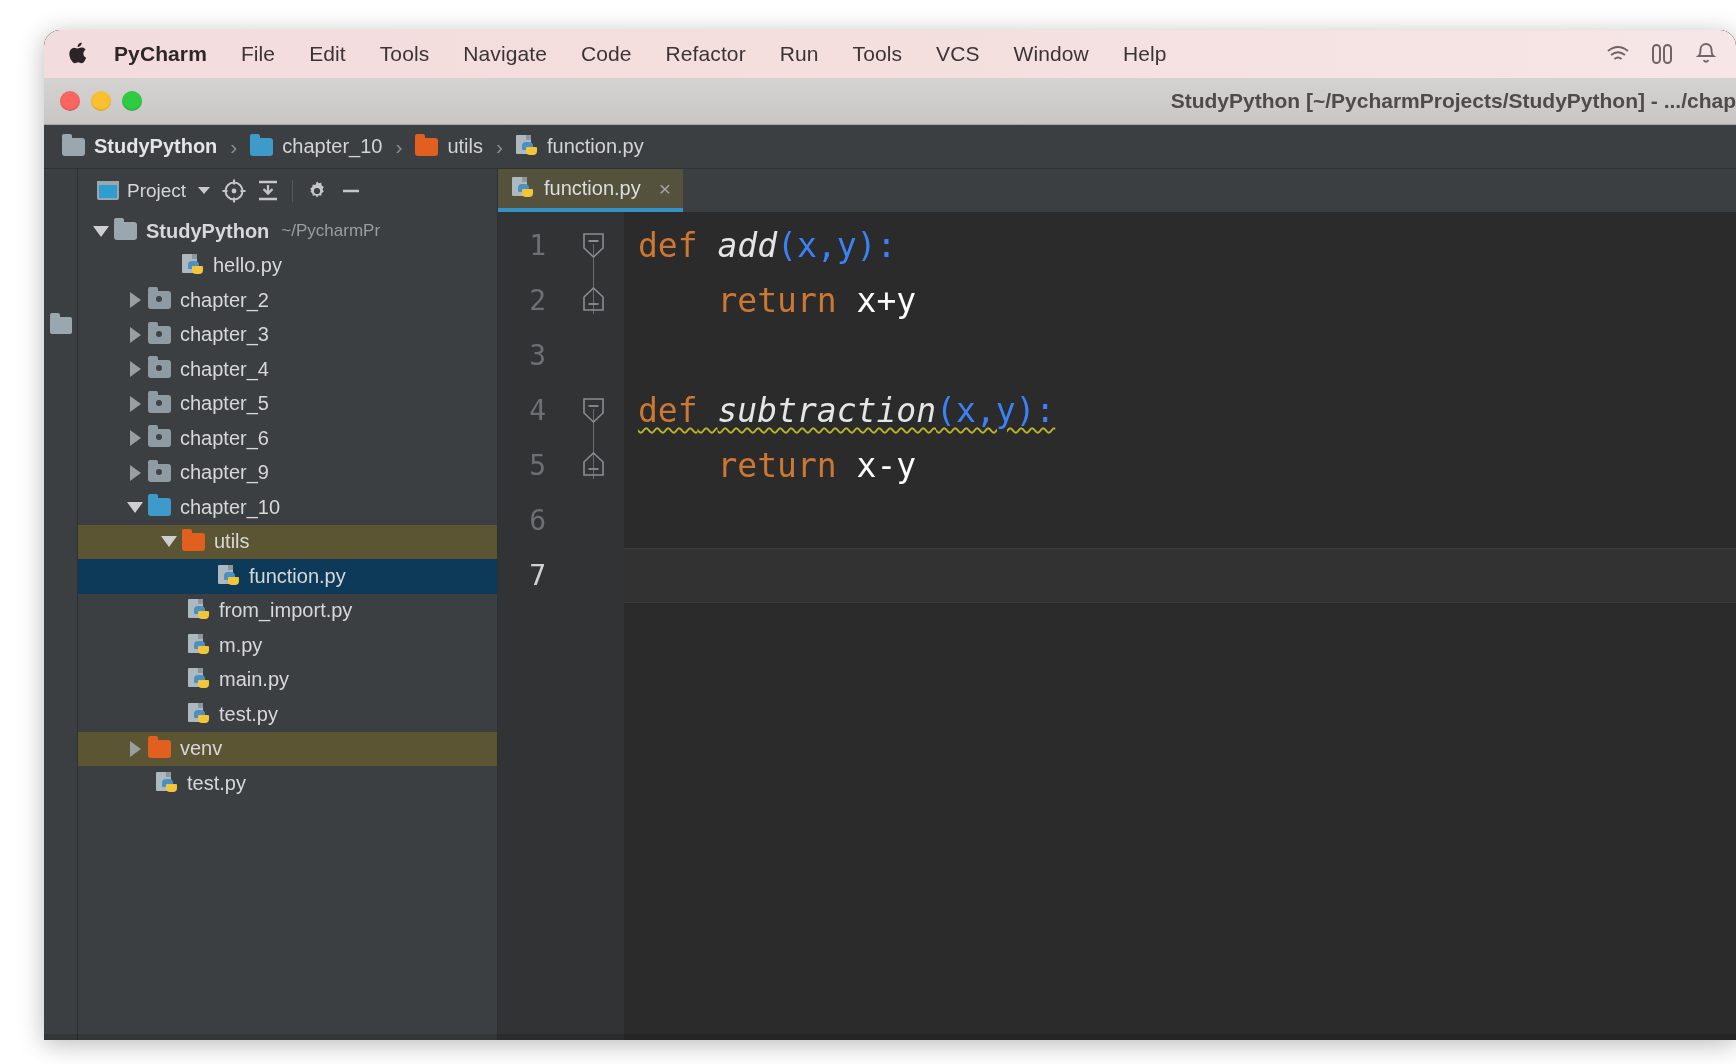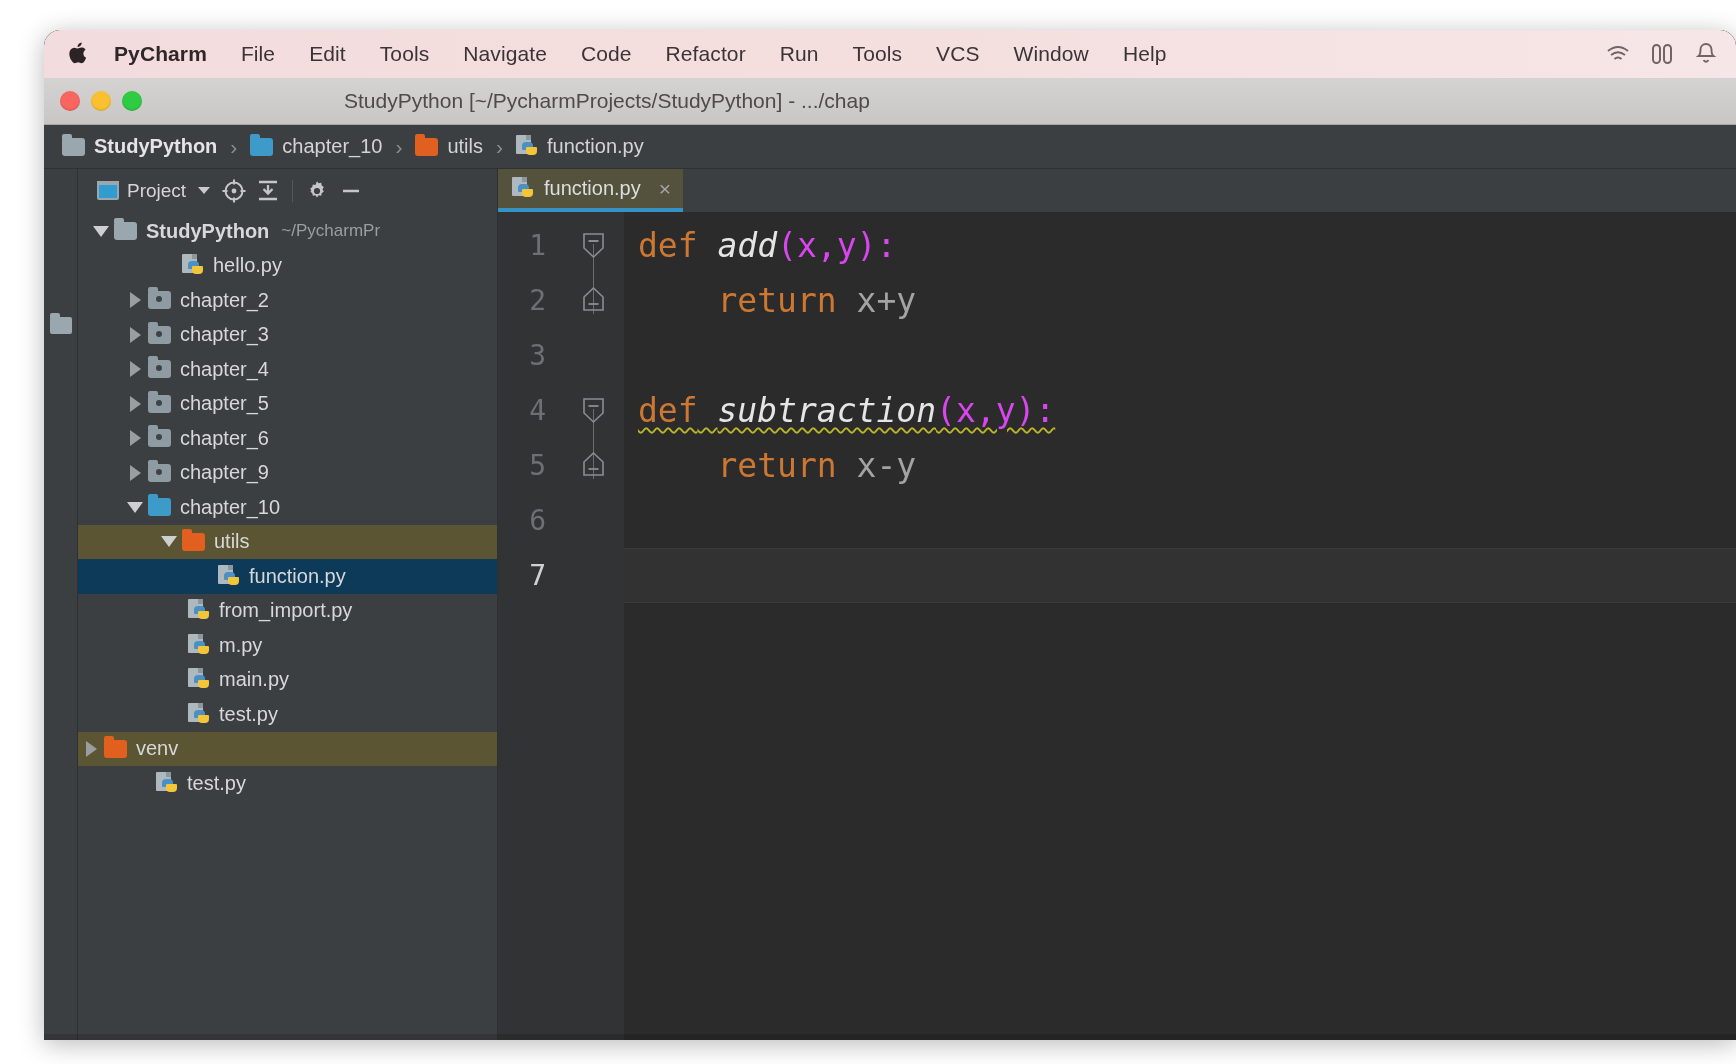--- a/index.html
+++ b/index.html
@@ -70,26 +70,27 @@
   .traffic {
     display: flex; gap: 11px; padding-left: 16px; align-items: center;
   }
   .dot { width: 20px; height: 20px; border-radius: 50%; }
   .dot.red    { background: #f9655f; box-shadow: inset 0 -1px 2px rgba(0,0,0,.16); }
   .dot.yellow { background: #fbc02f; box-shadow: inset 0 -1px 2px rgba(0,0,0,.16); }
   .dot.green  { background: #2ecb43; box-shadow: inset 0 -1px 2px rgba(0,0,0,.16); }
   #title-text {
     position: absolute;
     left: 0; right: 0;
-    text-align: left;
+    text-align: right;
     font-size: 21px;
     color: #4e4b4a;
     white-space: nowrap;
     overflow: hidden;
     padding-left: 300px;
+    font-weight: bold;
   }
 
   
   #breadcrumb {
     height: 44px;
     background: #3c3f41;
     display: flex;
     align-items: center;
     padding-left: 18px;
     gap: 0px;
@@ -318,22 +319,22 @@
     color: #a9b7c6;
     position: relative;
   }
   .cline.current {
     background: #323232;
     border-top: 1px solid #3a3a3a;
     border-bottom: 1px solid #3a3a3a;
   }
   .kw   { color: #cc7832; }
   .fn   { color: #e5e5e5; font-style: italic; }
-  .pun  { color: #d946ef; }
-  .var  { color: #a3a3a3; }
+  .pun  { color: #3b82f6; }
+  .var  { color: #ffffff; }
   .warn {
     text-decoration: underline wavy #bbb529;
     text-decoration-thickness: 2px;
     text-underline-offset: 5px;
   }
 
   
   #bottomfade {
     position:absolute; left:0; right:0; bottom:0; height:6px;
     background: rgba(0,0,0,0.15);
@@ -588,21 +589,21 @@
           <div class="trow" style="padding-left:110px">
             <span class="pyicon">
               <span class="sheet"></span>
                 <span class="fold"></span>
                 <span class="b"></span>
                 <span class="y"></span>
             </span>
             <span class="lbl">test.py</span>
           </div>
 
-          <div class="trow hl" style="">
+          <div class="trow hl" style="padding-left:44px">
             <span class="arrow">
                 <i class="arrow-r"></i>
               </span>
             <span class="folder orange"></span>
             <span class="lbl">venv</span>
           </div>
 
           <div class="trow" style="padding-left:78px">
             <span class="pyicon">
               <span class="sheet"></span>

